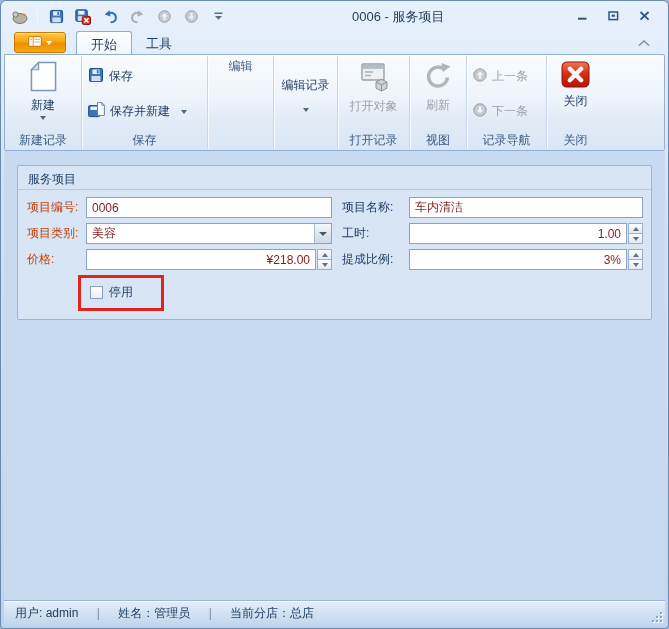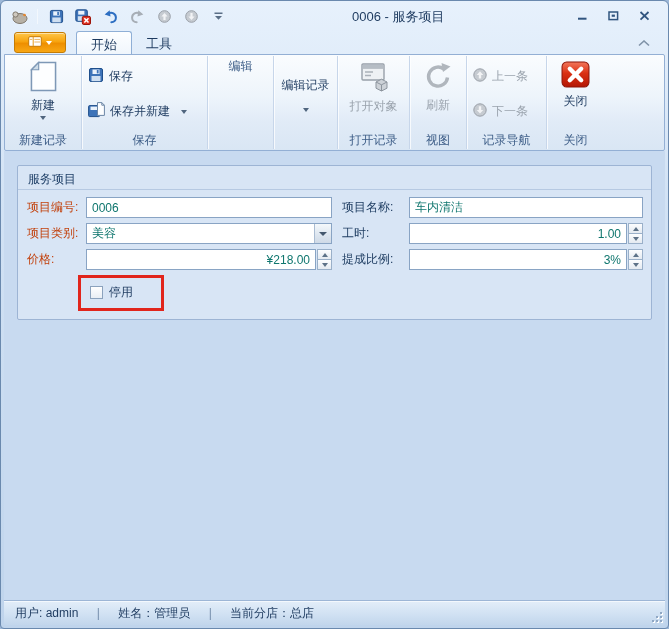--- a/index.html
+++ b/index.html
@@ -66,21 +66,21 @@
   .panel-header{ height:24px; padding:5px 0 0 10px; color:#1d3e66; border-bottom:1px solid #b6c9e2; }
   .rows{ padding:7px 8px 8px; }
   .frow{ display:flex; align-items:center; height:21px; margin-bottom:5px; }
   .flabel{ width:60px; padding-left:1px; color:#c2410c; }
   .flabel2{ width:67px; margin-left:10px; color:#1b3a5f; }
   .fwrap1{ width:246px; display:flex; height:21px; }
   .fwrap2{ flex:1; display:flex; height:21px; }
   input.tfield{
     flex:1; min-width:0; height:21px; border:1px solid #89a4c4; background:#fff;
     font-family:"Liberation Sans","DejaVu Sans",sans-serif; font-size:12px;
-    padding:0 5px; color:#0f766e; outline:none;
+    padding:0 5px; color:#7f1d1d; outline:none;
   }
   input.num{ text-align:right; }
   .combo{ position:relative; flex:1; display:flex; }
   .combo-btn{ position:absolute; right:1px; top:1px; bottom:1px; width:17px;
     border-left:1px solid #aabcd2; background:linear-gradient(180deg,#f4f8fb,#dce5ef 60%,#cfdae7);
     display:flex; align-items:center; justify-content:center; }
   .spin{ width:15px; display:flex; flex-direction:column; margin-left:1px; }
   .spinbtn{ flex:1; border:1px solid #9ab0c9; background:linear-gradient(180deg,#fcfdfe,#e4eaf1);
     display:flex; align-items:center; justify-content:center; }
   .spinbtn + .spinbtn{ border-top:none; }

